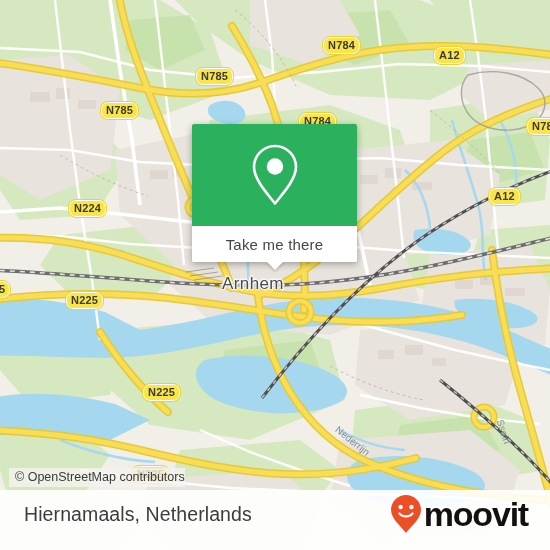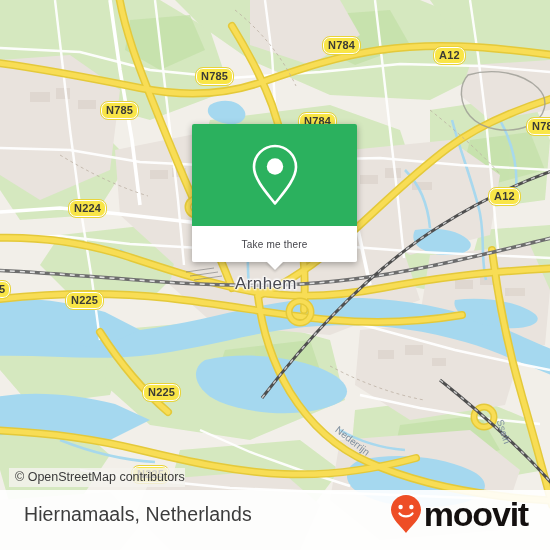--- a/index.html
+++ b/index.html
@@ -53,21 +53,20 @@
     color: #4a4a52;
     font-family: "Liberation Sans", sans-serif;
     font-size: 17px;
     font-weight: normal;
     letter-spacing: 0.4px;
     white-space: nowrap;
     text-shadow:
        1px 0 2px #ffffff, -1px 0 2px #ffffff,
        0 1px 2px #ffffff, 0 -1px 2px #ffffff,
        1px 1px 2px #ffffff, -1px -1px 2px #ffffff;
-    margin-left: 13px;
   }
   .water-label {
     position: absolute;
     color: #7f8f9e;
     font-family: "Liberation Sans", sans-serif;
     font-size: 10px;
     white-space: nowrap;
   }
 
   
@@ -93,21 +92,21 @@
     background: #ffffff;
     border-radius: 0 0 2px 2px;
     display: flex;
     align-items: center;
     justify-content: center;
     position: relative;
   }
   #popup-label-bar .txt {
     color: #44444a;
     font-family: "Liberation Sans", sans-serif;
-    font-size: 10px;
+    font-size: 15px;
     letter-spacing: 0.2px;
   }
   #popup-tail {
     position: absolute;
     left: 50%;
     bottom: -8px;
     margin-left: -9px;
     width: 0; height: 0;
     border-left: 9px solid transparent;
     border-right: 9px solid transparent;

